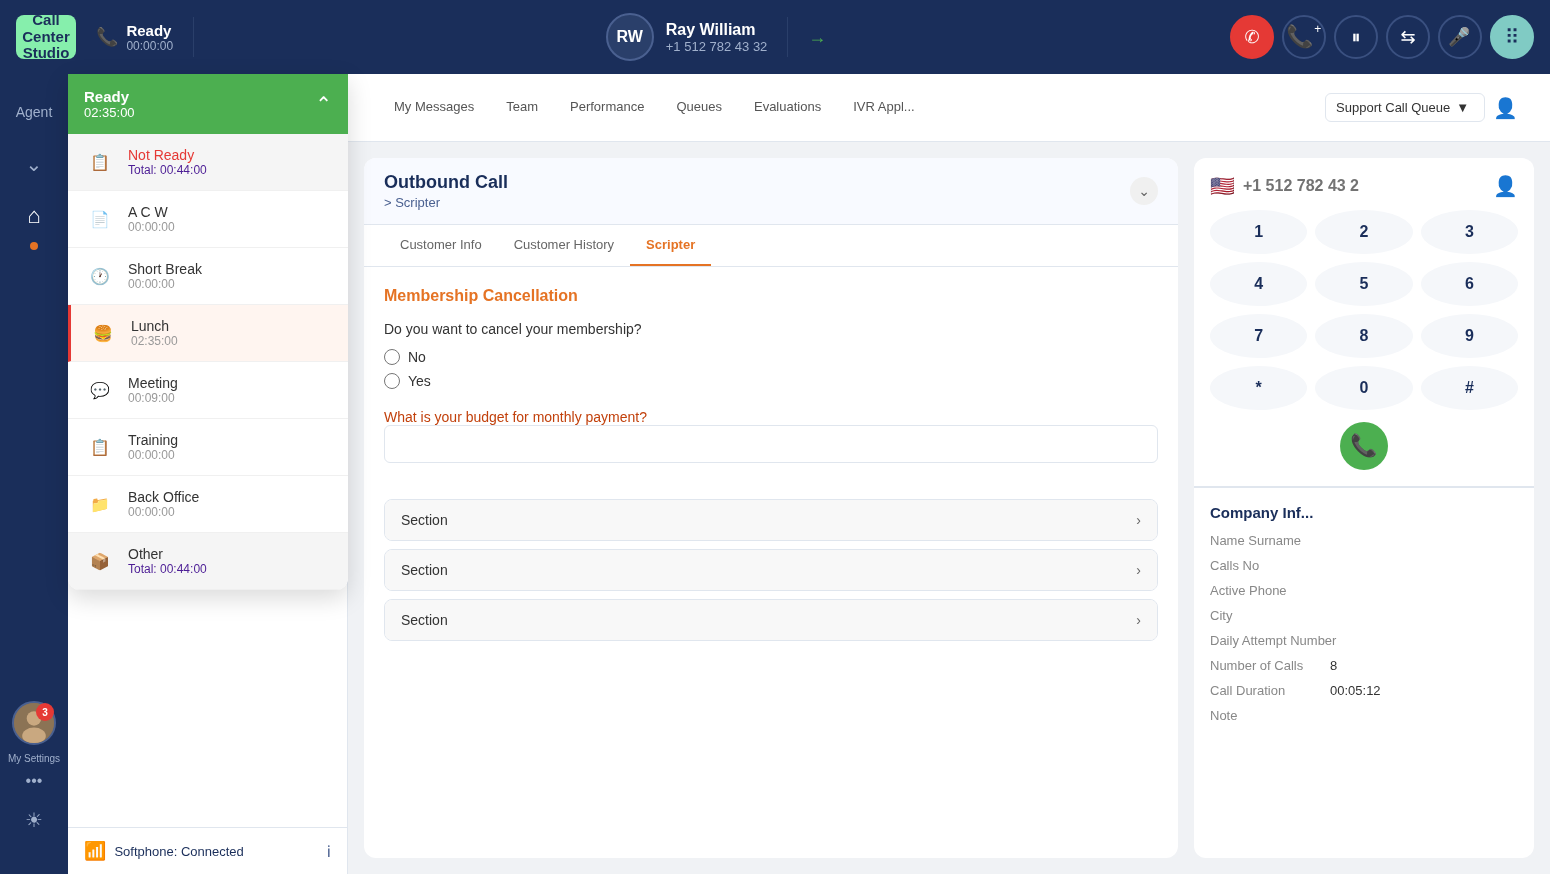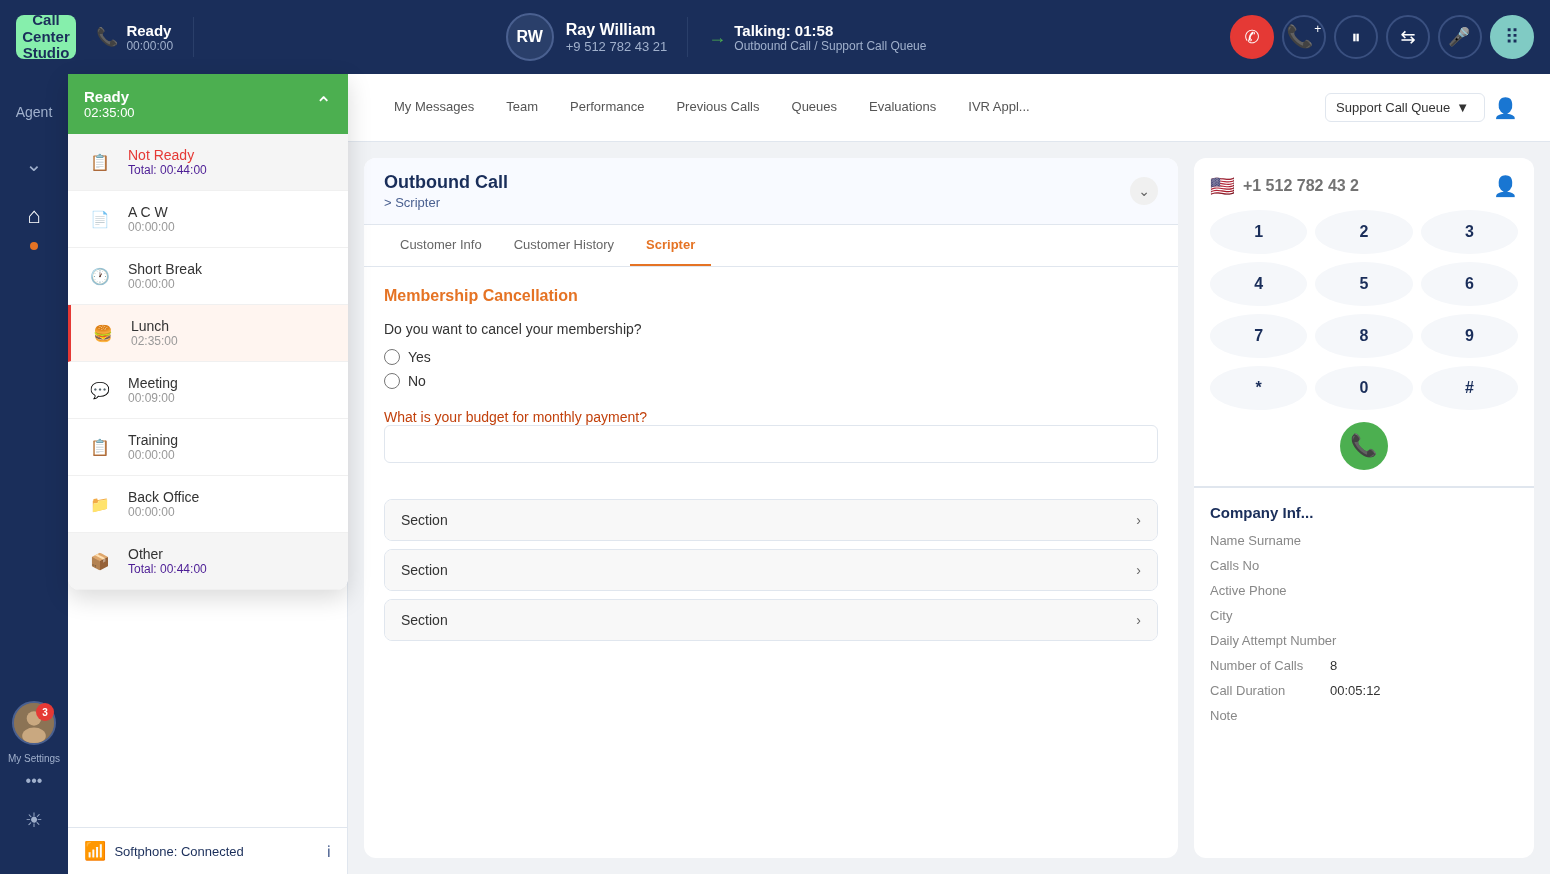--- a/index.html
+++ b/index.html
@@ -444,30 +444,26 @@
       <div class="time">00:00:00</div>
     </div>
   </div>
   <div class="header-divider"></div>
   <div class="caller-section">
     <div class="avatar-circle">
       <span>RW</span>
     </div>
     <div class="caller-info">
       <div class="name">Ray William</div>
-      <div class="phone">+9 512 782 43 21</div>
+      <div class="phone">+1 512 782 43 32</div>
     </div>
     <div class="header-divider"></div>
     <div class="talking-section">
       <div class="talking-indicator">
         <span class="talking-arrow">→</span>
-      </div>
-      <div>
-        <div class="talking-text">Talking: 01:58</div>
-        <div class="talking-sub">Outbound Call / Support Call Queue</div>
       </div>
     </div>
   </div>
   <div class="header-actions">
     <button class="btn-circle red">✆</button>
     <button class="btn-circle" style="font-size:22px;">📞<span style="font-size:12px;position:relative;top:-8px;">+</span></button>
     <button class="btn-circle">⏸</button>
     <button class="btn-circle">⇆</button>
     <button class="btn-circle">🎤</button>
     <button class="btn-circle teal" style="font-size:20px;">⠿</button>
@@ -605,21 +601,20 @@
       </div>
     </div>
   </div>
 
   <div class="main-content">
 
     <div class="nav-tabs">
       <div class="nav-tab">My Messages</div>
       <div class="nav-tab">Team</div>
       <div class="nav-tab">Performance</div>
-      <div class="nav-tab">Previous Calls</div>
       <div class="nav-tab">Queues</div>
       <div class="nav-tab">Evaluations</div>
       <div class="nav-tab">IVR Appl...</div>
       <div class="queue-select">
         <div class="queue-dropdown">
           <span>Support Call Queue</span>
           <span>▼</span>
         </div>
         <span style="color:#e57324;font-size:20px;cursor:pointer;">👤</span>
       </div>
@@ -640,26 +635,26 @@
         <div class="call-panel-tabs">
           <div class="call-panel-tab">Customer Info</div>
           <div class="call-panel-tab">Customer History</div>
           <div class="call-panel-tab active">Scripter</div>
         </div>
         <div class="scripter-section">
           <div class="scripter-title">Membership Cancellation</div>
           <div class="scripter-question">Do you want to cancel your membership?</div>
           <div class="radio-group">
             <label class="radio-item">
+              <input type="radio" name="cancel" value="no" style="">
+              <span>No</span>
+            </label>
+            <label class="radio-item">
               <input type="radio" name="cancel" value="yes" style="">
               <span>Yes</span>
-            </label>
-            <label class="radio-item">
-              <input type="radio" name="cancel" value="no" style="">
-              <span>No</span>
             </label>
           </div>
           <div class="budget-question">What is your budget for monthly payment?</div>
           <input type="text" class="budget-input" style="">
         </div>
 
         <div class="accordion-item">
           <div class="accordion-header">
             <span>Section</span>
             <span class="accordion-arrow">›</span>

